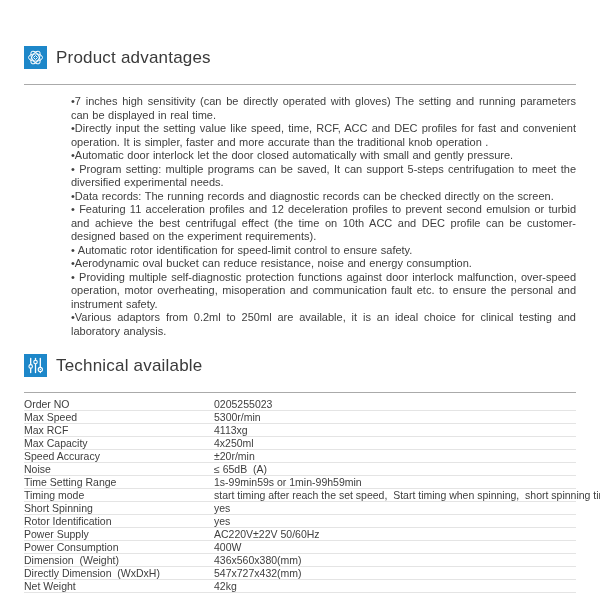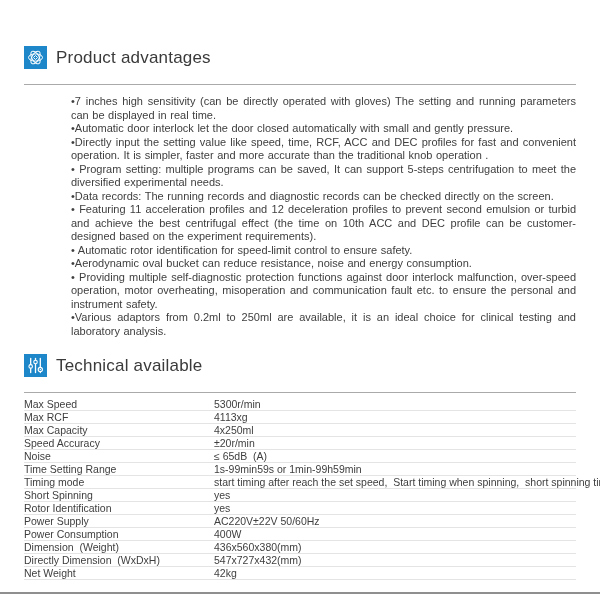--- a/index.html
+++ b/index.html
@@ -58,22 +58,22 @@
           <ellipse cx="12" cy="12" rx="8" ry="4.1" transform="rotate(120 12 12)"></ellipse>
           <path d="M12 9.7 L14.3 12 L12 14.3 L9.7 12 Z"></path>
         </g>
       </svg>
     </span>
     <span class="section-title">Product advantages</span>
   </div>
 
   <div class="bullets">
     <p>•7 inches high sensitivity (can be directly operated with gloves) The setting and running parameters can be displayed in real time.</p>
+    <p>•Directly input the setting value like speed, time, RCF, ACC and DEC profiles for fast and convenient operation. It is simpler, faster and more accurate than the traditional knob operation .</p>
     <p>•Automatic door interlock let the door closed automatically with small and gently pressure.</p>
-    <p>•Directly input the setting value like speed, time, RCF, ACC and DEC profiles for fast and convenient operation. It is simpler, faster and more accurate than the traditional knob operation .</p>
     <p>• Program setting: multiple programs can be saved, It can support 5-steps centrifugation to meet the diversified experimental needs.</p>
     <p>•Data records: The running records and diagnostic records can be checked directly on the screen.</p>
     <p>• Featuring 11 acceleration profiles and 12 deceleration profiles to prevent second emulsion or turbid and achieve the best centrifugal effect (the time on 10th ACC and DEC profile can be customer-designed based on the experiment requirements).</p>
     <p>• Automatic rotor identification for speed-limit control to ensure safety.</p>
     <p>•Aerodynamic oval bucket can reduce resistance, noise and energy consumption.</p>
     <p>• Providing multiple self-diagnostic protection functions against door interlock malfunction, over-speed operation, motor overheating, misoperation and communication fault etc. to ensure the personal and instrument safety.</p>
     <p>•Various adaptors from 0.2ml to 250ml are available, it is an ideal choice for clinical testing and laboratory analysis.</p>
   </div>
 
   <div class="section-header second">
@@ -89,20 +89,24 @@
           <circle cx="12" cy="8" r="2"></circle>
           <circle cx="17.5" cy="16.5" r="2.4"></circle>
         </g>
         <circle cx="17.5" cy="16.5" r="0.8" fill="#ffffff"></circle>
       </svg>
     </span>
     <span class="section-title">Technical available</span>
   </div>
 
   <div class="param-table">
+    <div class="trow">
+      <div class="tlabel">Order NO</div>
+      <div class="tvalue">0205255023</div>
+    </div>
     <div class="trow">
       <div class="tlabel">Max Speed</div>
       <div class="tvalue">5300r/min</div>
     </div>
     <div class="trow">
       <div class="tlabel">Max RCF</div>
       <div class="tvalue">4113xg</div>
     </div>
     <div class="trow">
       <div class="tlabel">Max Capacity</div>

